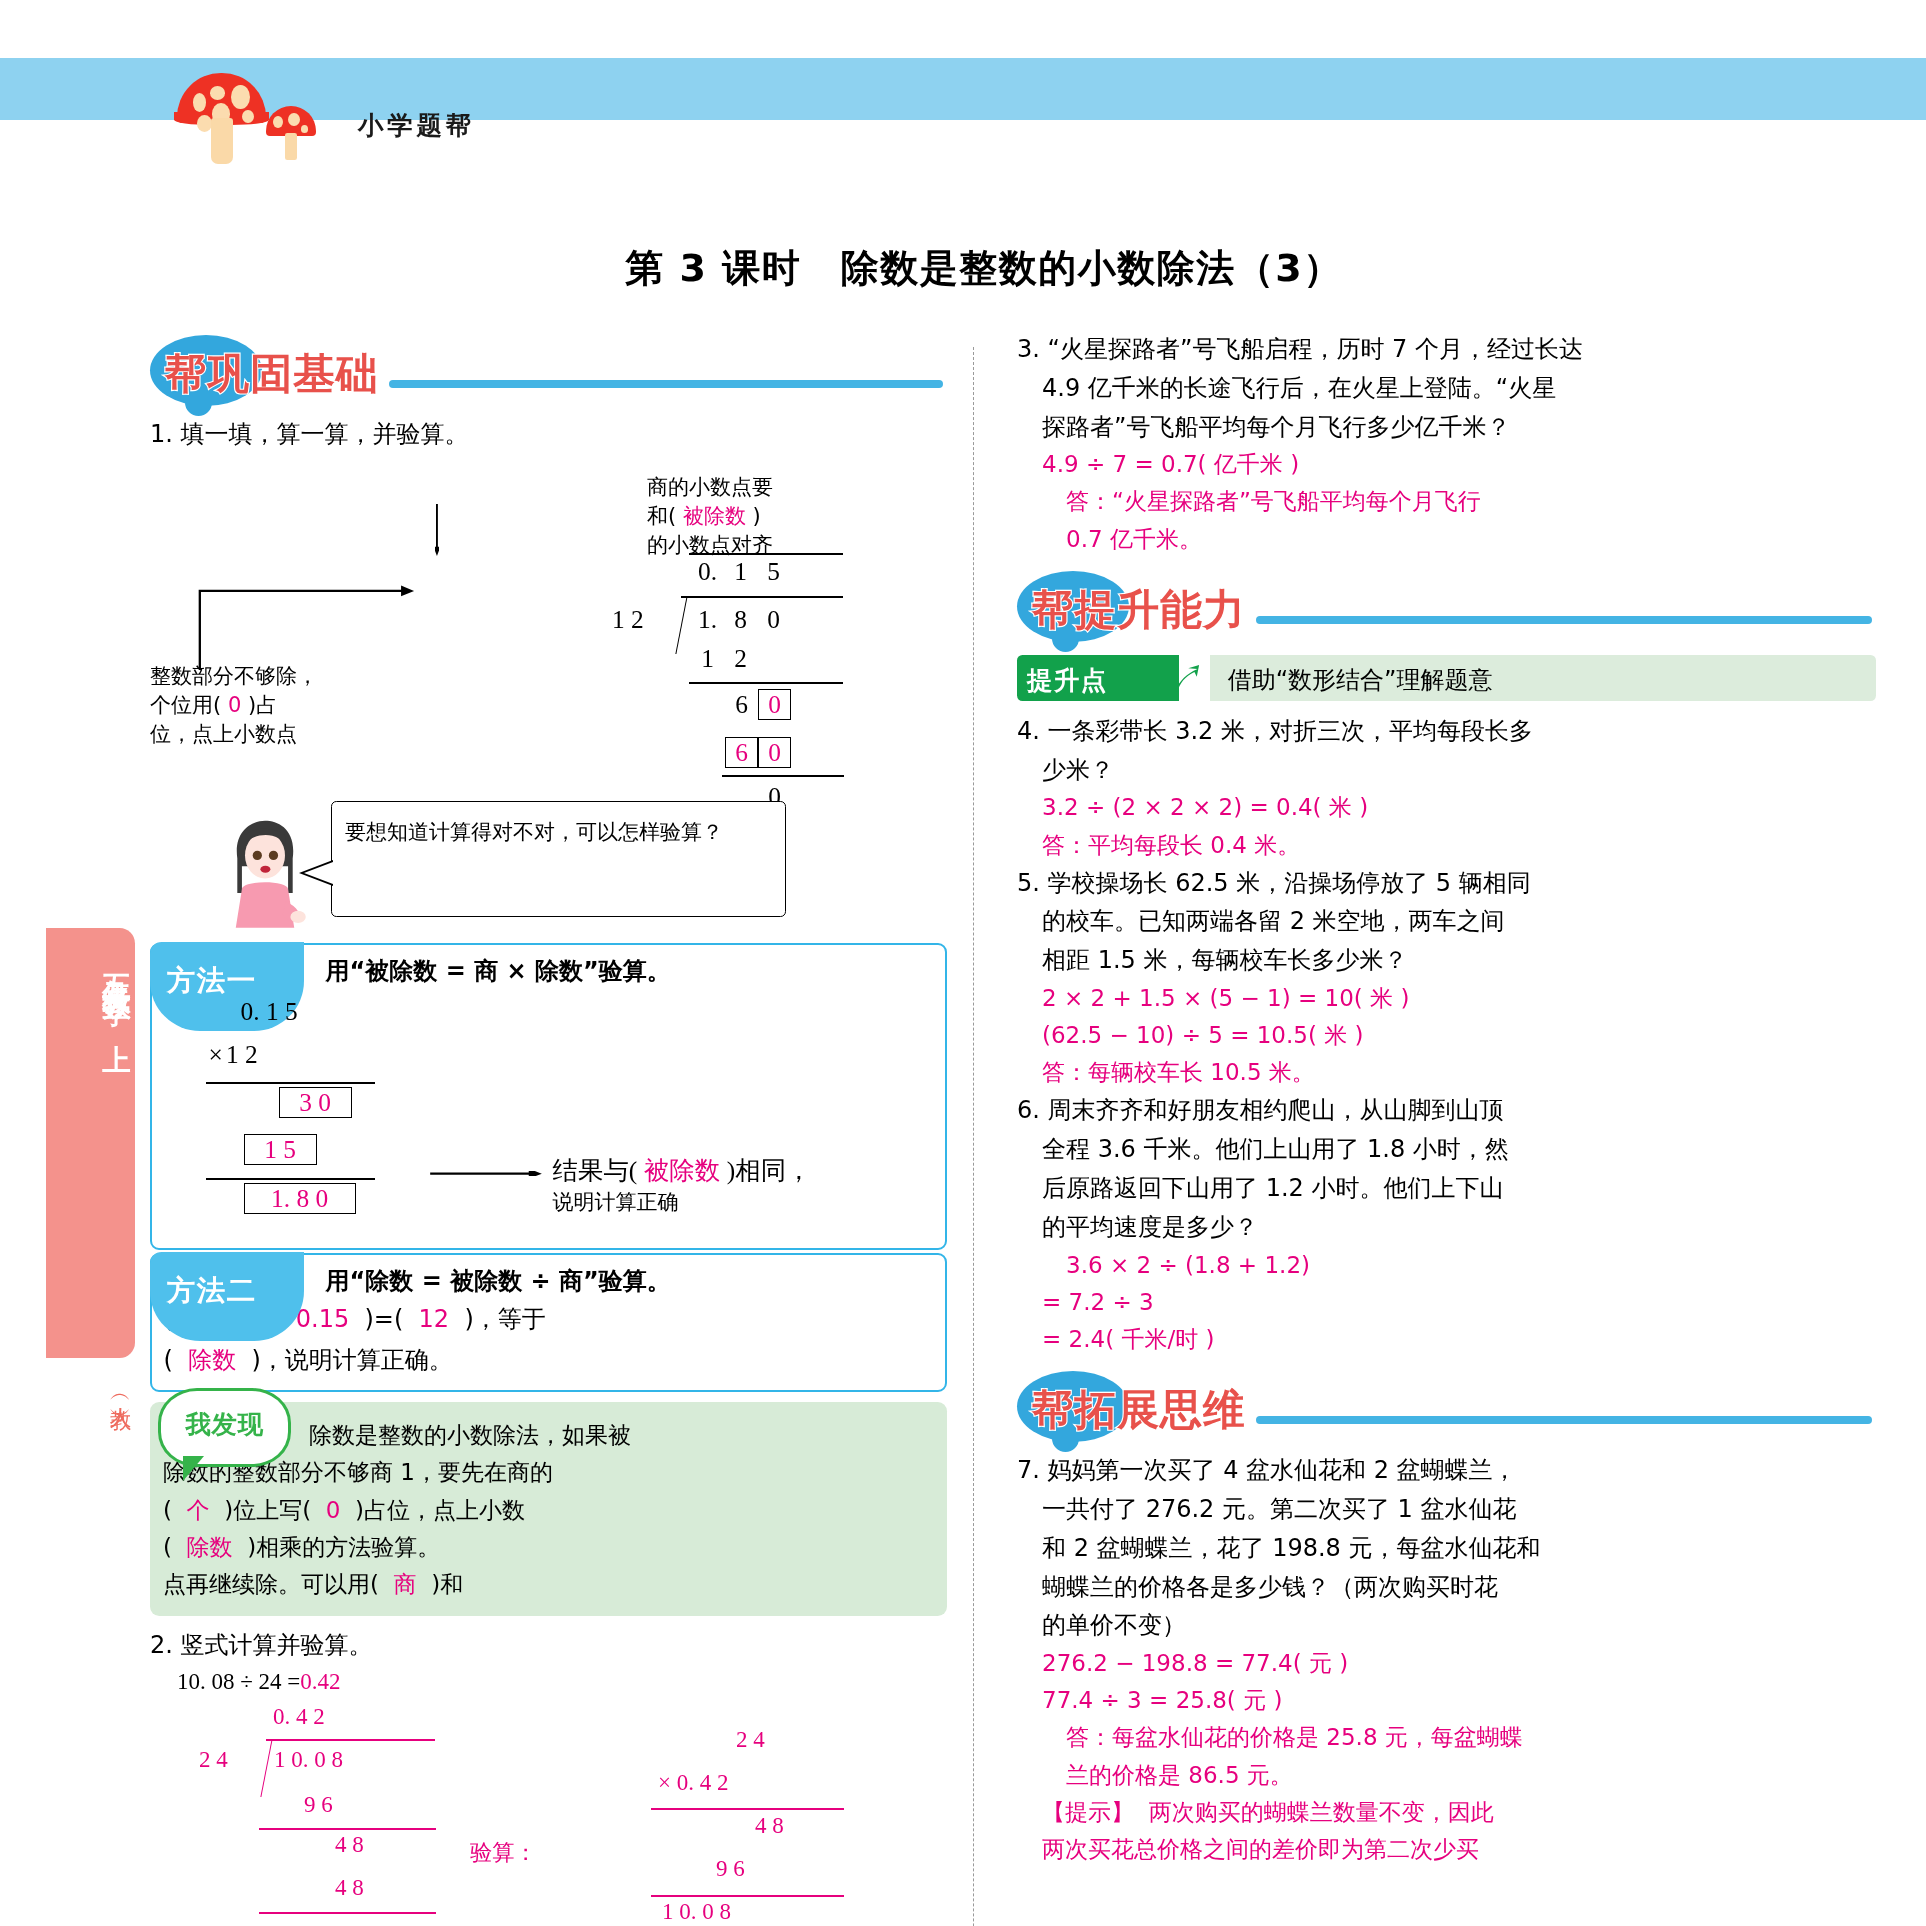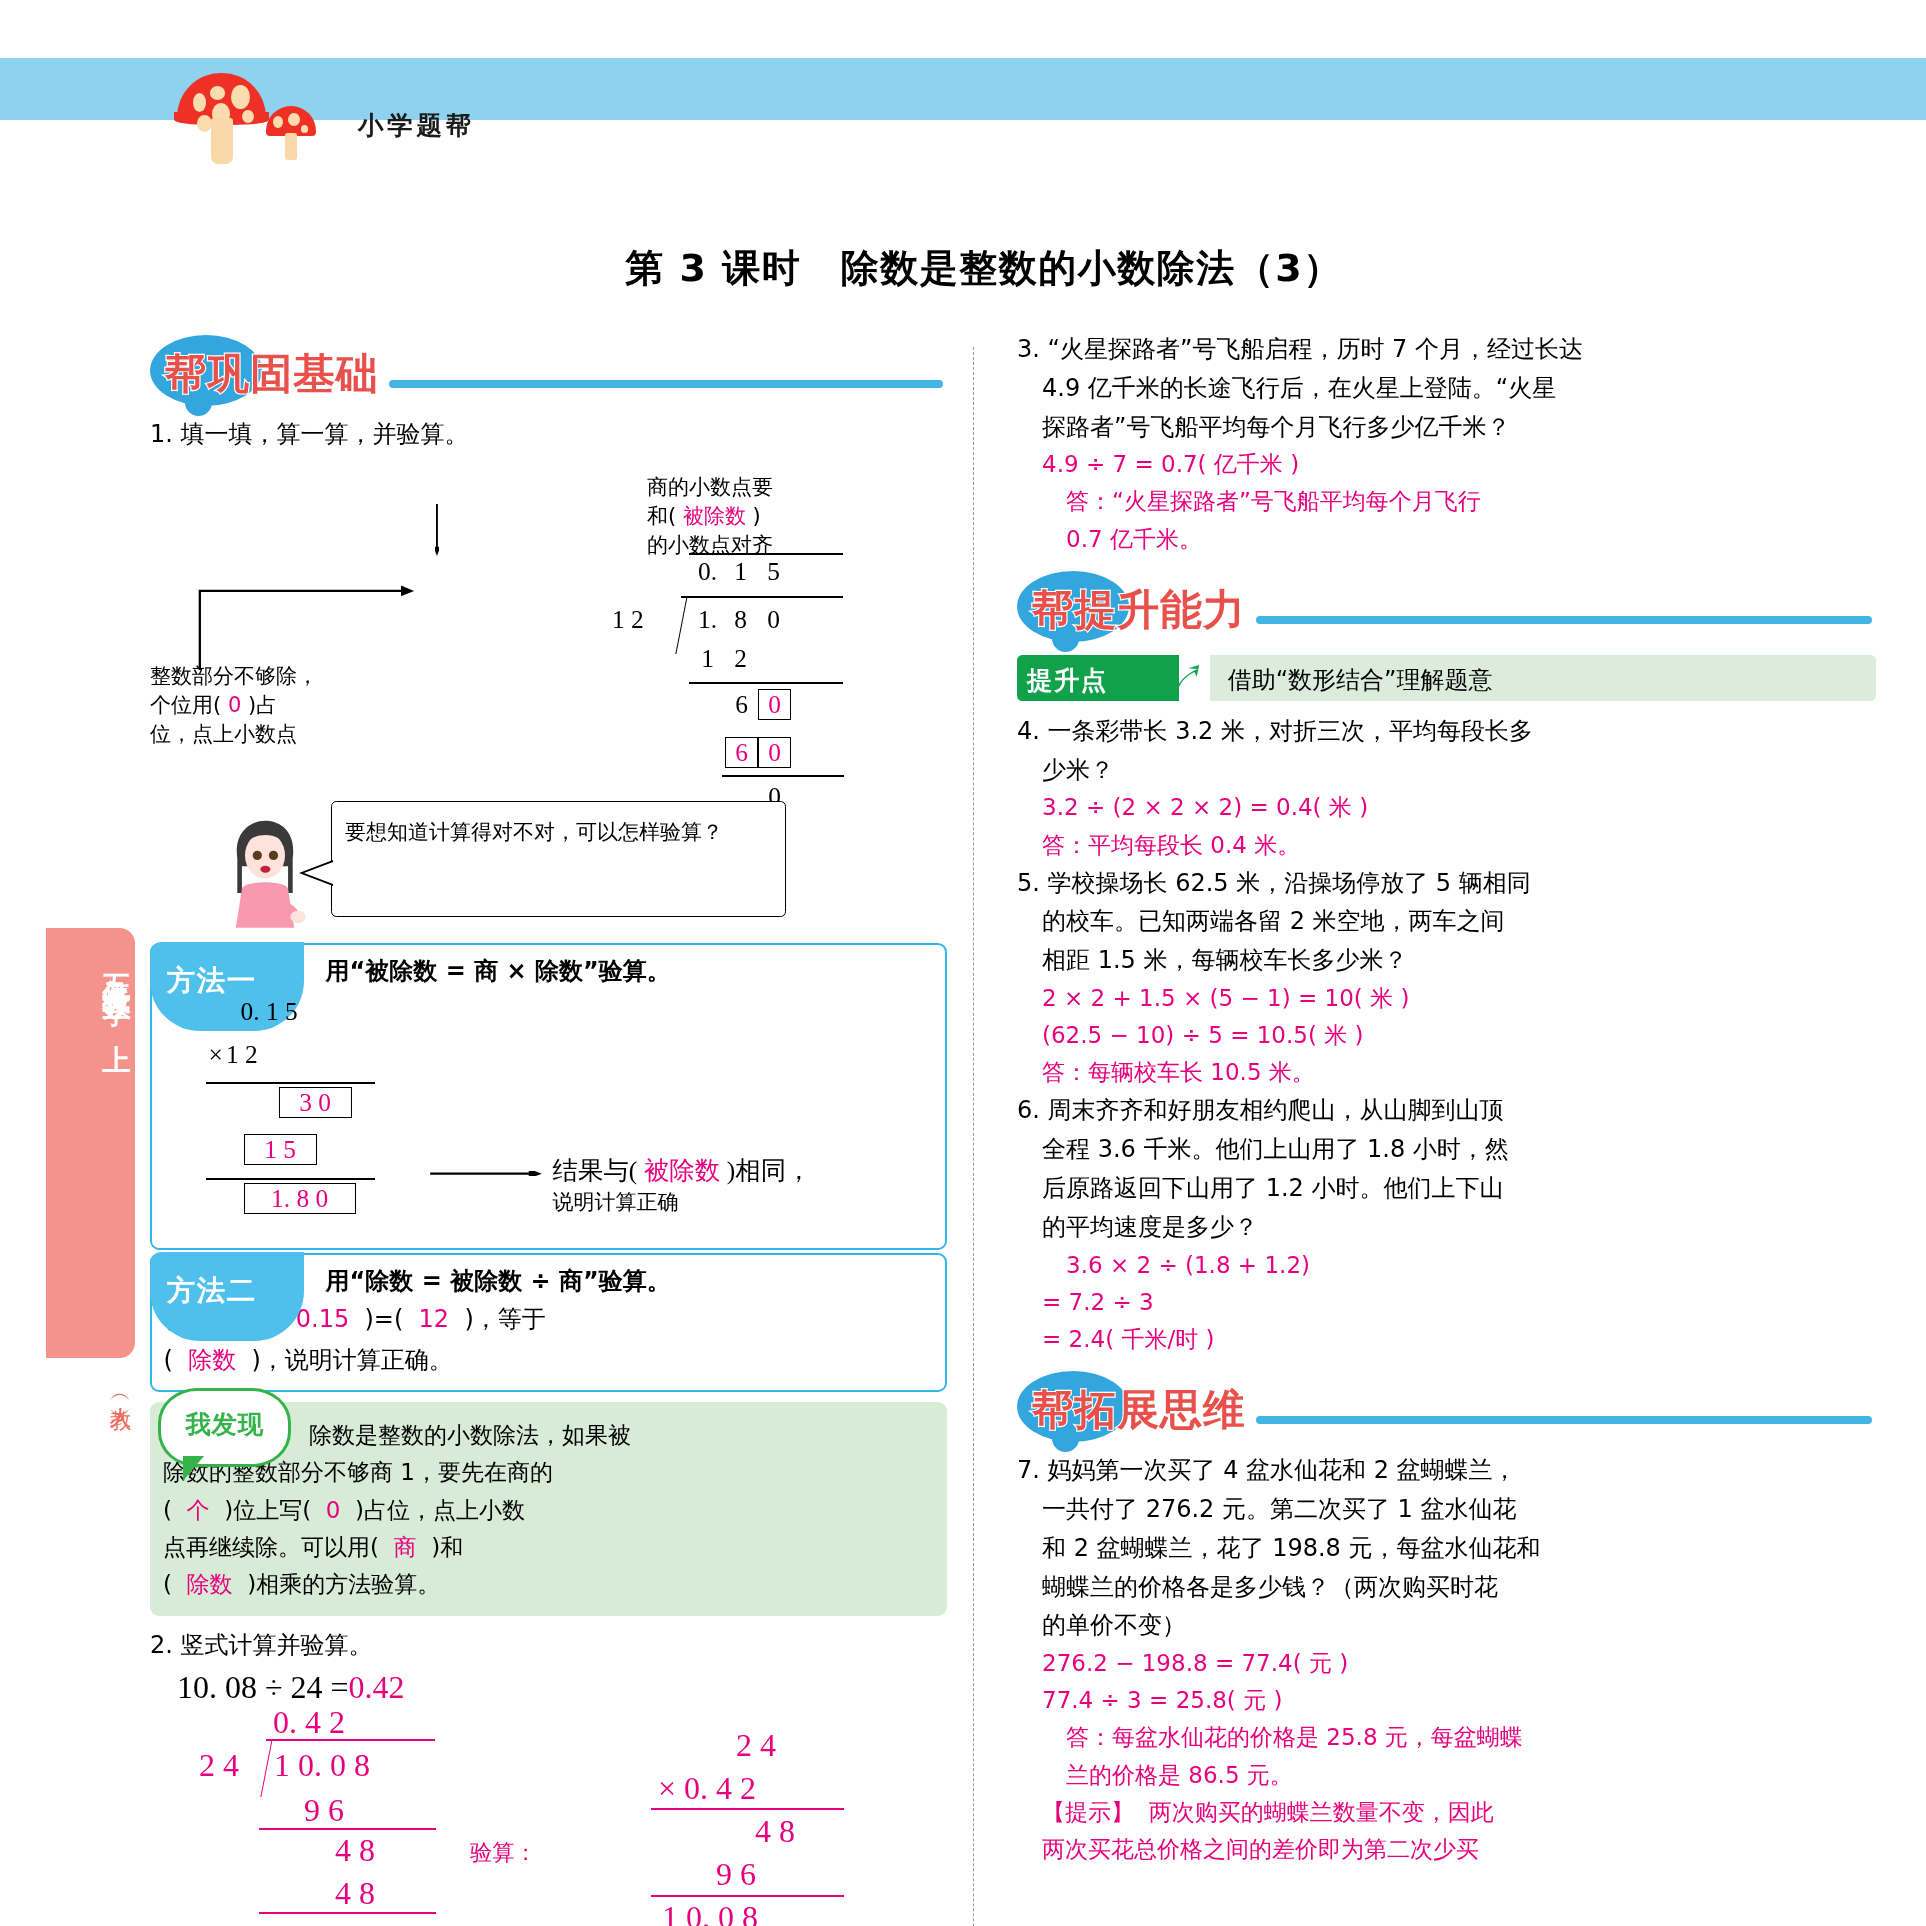--- a/index.html
+++ b/index.html
@@ -232,21 +232,21 @@
   }
   .gtext{
     font-family:"DejaVu Sans","Liberation Sans",sans-serif;
     font-size:23px;color:#000;line-height:1.62;
   }
   .gtext .first{padding-left:146px;}
 
   
   .p2{position:relative;height:532px;margin-top:5.4px;}
   .vd{position:absolute;font-family:"Liberation Serif","DejaVu Serif",serif;
-      font-size:32px;color:#e6007e;white-space:nowrap;}
+      font-size:23px;color:#e6007e;white-space:nowrap;}
   .vl{position:absolute;height:1.9px;background:#e6007e;}
   .vb{position:absolute;width:0;border-left:1.9px solid #e6007e;transform:skewX(-11deg);}
   .vlabel{position:absolute;font-family:"DejaVu Sans","Liberation Sans",sans-serif;
       font-size:22.3px;color:#e6007e;}
 
   
   .tipstrip{position:relative;height:50px;margin:7px 0 7.7px 0;}
   .tipstrip .tag{
     position:absolute;left:0;top:0;width:162px;height:46px;
     background:#12a14b;border-radius:5.4px 0 0 5.4px;
@@ -418,22 +418,22 @@
   </div>
 
   <div class="gbox">
     <div class="gtag">
         <span>我发现</span>
       </div>
     <div class="gtext">
       <div class="first">除数是整数的小数除法，如果被</div>
       <div>除数的整数部分不够商 1，要先在商的</div>
       <div><span>(</span>&nbsp;&nbsp;<span class="pink">个</span>&nbsp;&nbsp;<span>)位上写(</span>&nbsp;&nbsp;<span class="pink">0</span>&nbsp;&nbsp;<span>)占位，点上小数</span></div>
+      <div><span>(</span>&nbsp;&nbsp;<span class="pink">除数</span>&nbsp;&nbsp;<span>)相乘的方法验算。</span></div>
       <div><span>点再继续除。可以用(</span>&nbsp;&nbsp;<span class="pink">商</span>&nbsp;&nbsp;<span>)和</span></div>
-      <div><span>(</span>&nbsp;&nbsp;<span class="pink">除数</span>&nbsp;&nbsp;<span>)相乘的方法验算。</span></div>
     </div>
   </div>
 
   <div class="q" style="margin-top:10.8px;">2. 竖式计算并验算。</div>
 
   <div class="p2">
 
     <div class="vd" style="left:27px;top:0px;color:#000;">
       <span>10. 08 ÷ 24 =</span><span class="pink">0.42</span>
     </div>

